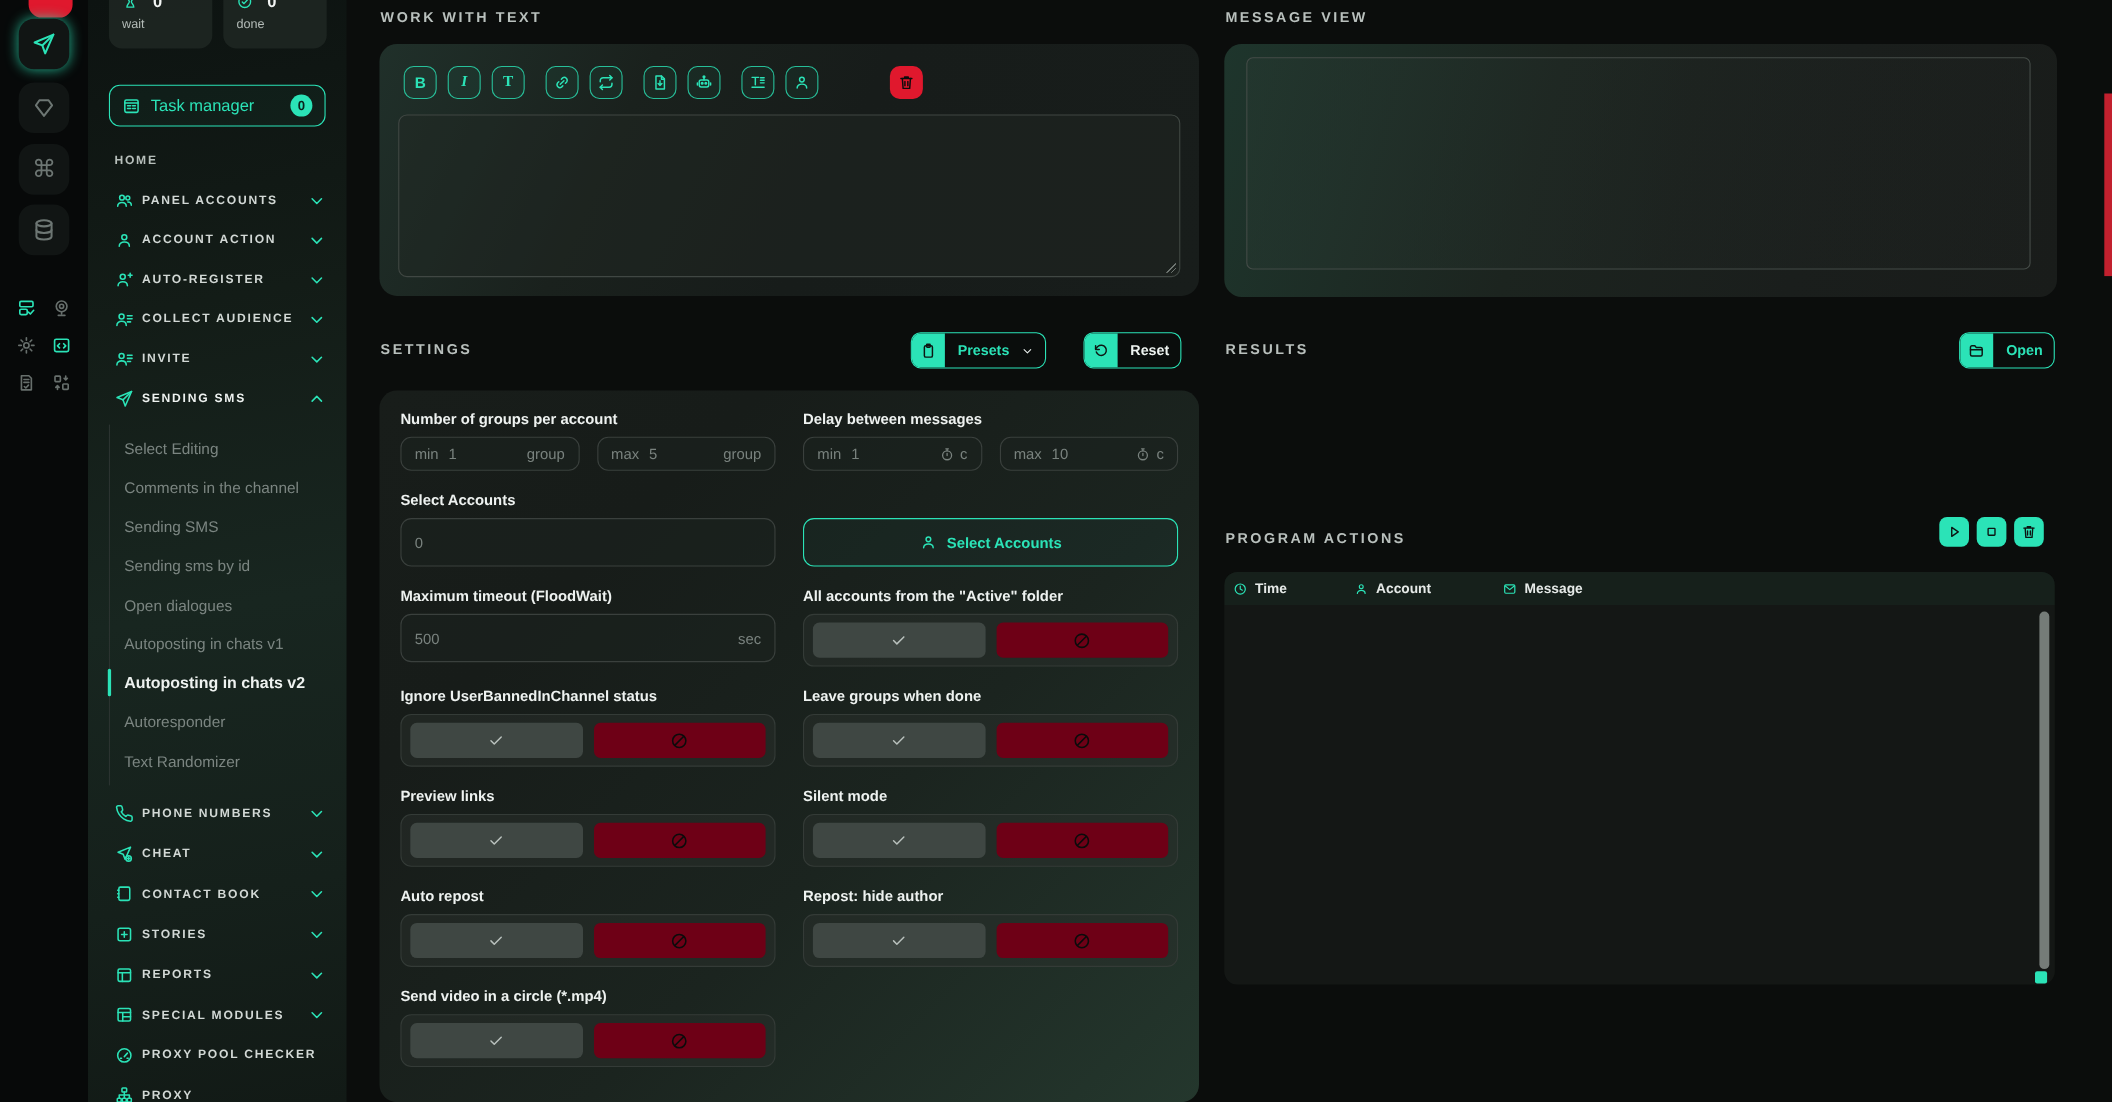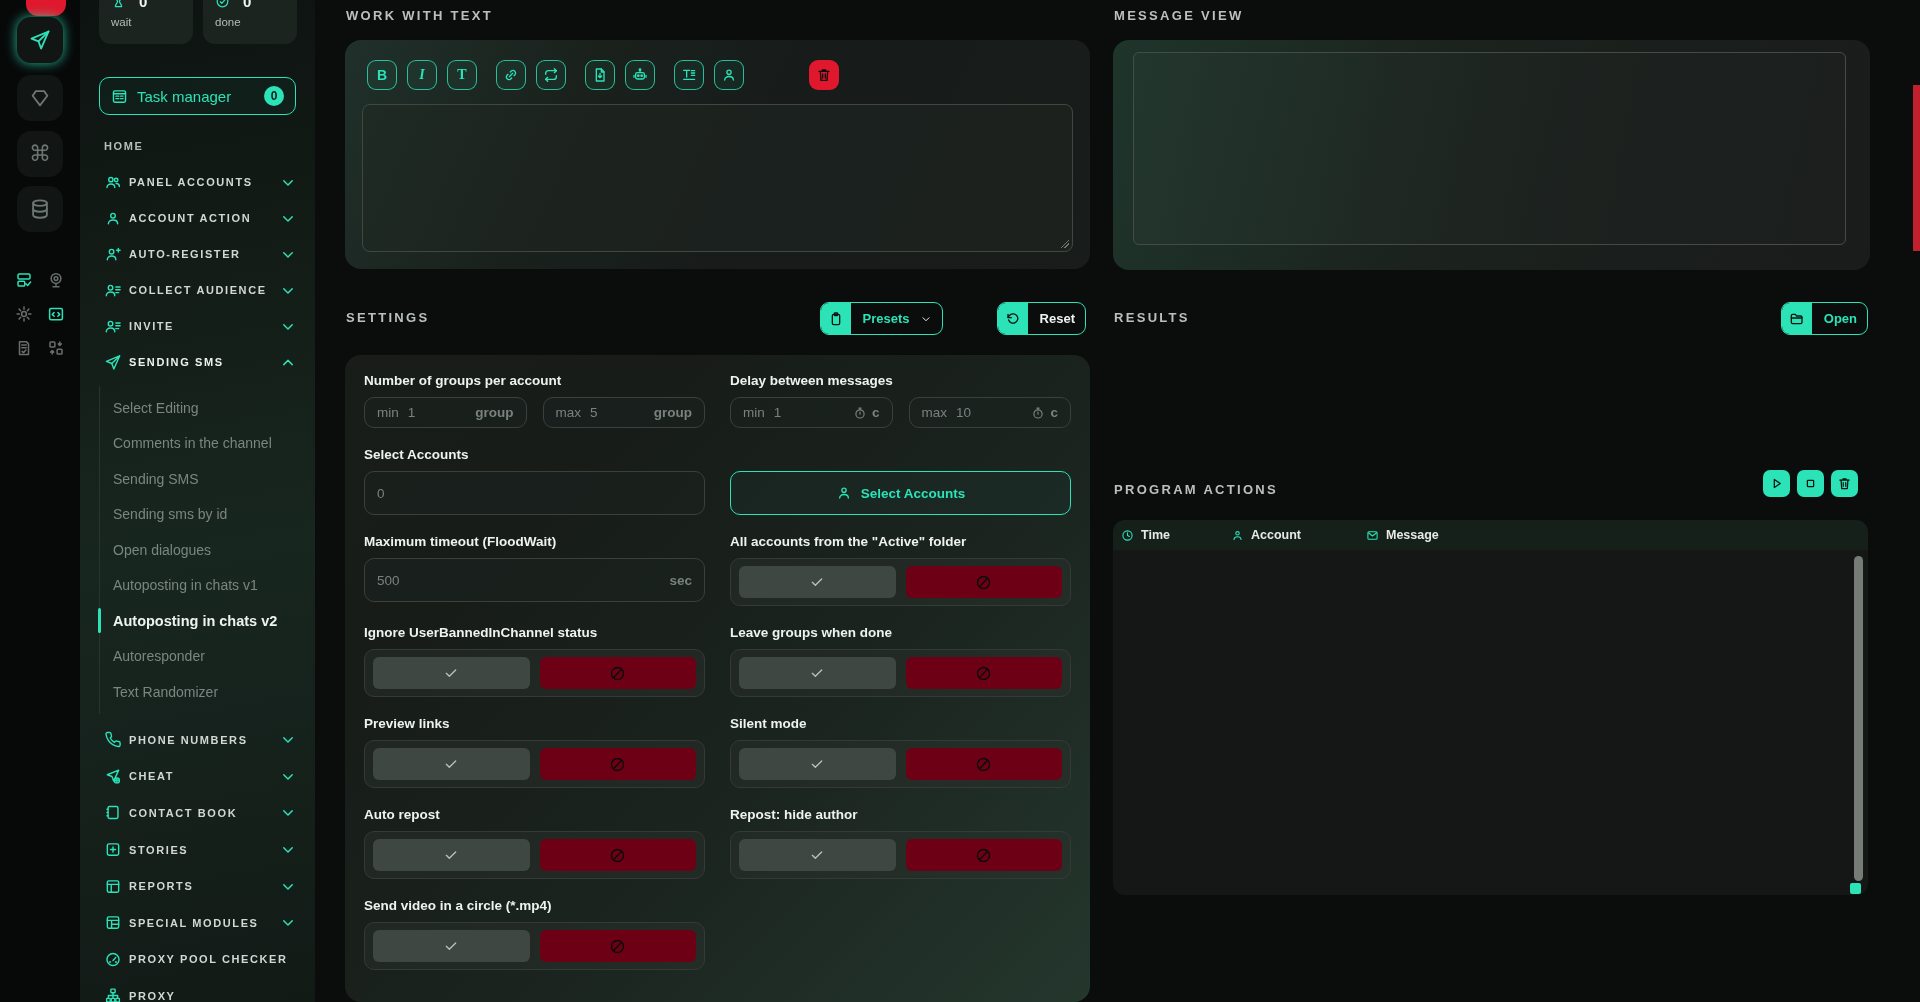--- a/index.html
+++ b/index.html
@@ -72,40 +72,40 @@
   .tb-letter { font-weight:bold; font-size:14px; }
   .tb-letter.serif { font-family:"Liberation Serif", serif; }
   .tb-letter.it { font-style:italic; }
   .tb.trash { margin-left:55px; background:#e0182d; border:none; color:#0c0c0c; }
   .msg-area { position:absolute; left:17px; right:17px; top:64px; height:148px; border:1px solid #404743;
               border-radius:8px; background:rgba(33,39,36,.45); }
   .msg-area::after { content:""; position:absolute; right:3px; bottom:3px; width:9px; height:9px;
     background:linear-gradient(135deg,transparent 50%,#6f7672 50%, #6f7672 58%, transparent 58%, transparent 72%, #6f7672 72%, #6f7672 80%, transparent 80%); }
 
   .settings-head { position:absolute; top:310px; left:1px; }
-  .btn-row { position:absolute; top:302px; right:4px; display:flex; gap:54px;margin-left:12px; }
+  .btn-row { position:absolute; top:302px; right:16px; display:flex; gap:34px;margin-left:12px; }
   .pill-btn { height:33px; border:1px solid #2be3b7; border-radius:9px; display:flex; align-items:center;
               background:rgba(10,14,13,.6); cursor:pointer; overflow:hidden; }
   .pill-ic { width:30px; height:100%; background:#2be3b7; color:#0d1613; display:flex; align-items:center;
              justify-content:center; font-size:16px; border-radius:7px 0 0 7px; }
   .pill-lbl { padding:0 10px 0 12px; font-size:13px; font-weight:bold; color:#2be3b7; }
   .pill-lbl.white { color:#eef4f1; }
   .pill-chev { font-size:12px; color:#e8eeec; margin-right:10px; }
 
   .settings-card { top:355px; left:0; width:745px; height:647px; padding:18px 19px;
     background:linear-gradient(315deg,#24372d 0%,#1b241f 40%,#171c19 75%,#181d1a 100%); }
   .frow { display:flex; gap:25px; margin-bottom:19px; }
   .fcol { width:341px; }
   .flabel { display:block; font-size:13.5px; font-weight:bold; color:#eef2f0; margin-bottom:9px; white-space:nowrap; }
   .pair { display:flex; gap:16px; }
   .inp { height:31px; border:1px solid #3a403d; background:rgba(28,34,31,.55); border-radius:10px;
          display:flex; align-items:center; padding:0 12px; color:#79827e; font-size:13.5px; gap:9px; }
   .inp.small { width:162.5px; }
   .inp.big { width:341px; height:44px; }
-  .inp .sfx { margin-left:auto; display:flex; align-items:center; gap:5px;font-weight:bold; }
+  .inp .sfx { margin-left:auto; display:flex; align-items:center; gap:5px; }
   .inp .ic { font-size:14px; }
   .sel-btn { width:341px; height:44px; border:1px solid #2be3b7; border-radius:10px; background:rgba(43,227,183,.03);
              display:flex; align-items:center; justify-content:center; gap:9px; color:#2be3b7;
              font-size:13.5px; font-weight:bold; cursor:pointer; }
   .sel-btn .ic { font-size:16px; }
   .toggle { width:341px; height:48px; border:1px solid #343b37; border-radius:10px; background:rgba(41,48,44,.5);
             padding:7px 8px; display:flex; gap:10px; }
   .tseg { flex:1; border-radius:6px; display:flex; align-items:center; justify-content:center; cursor:pointer; }
   .tseg.yes { background:#3f4743; color:#b9c1bd; font-size:16px; }
   .tseg.no  { background:#6e0016; color:#0b0b0b; font-size:17px; }

